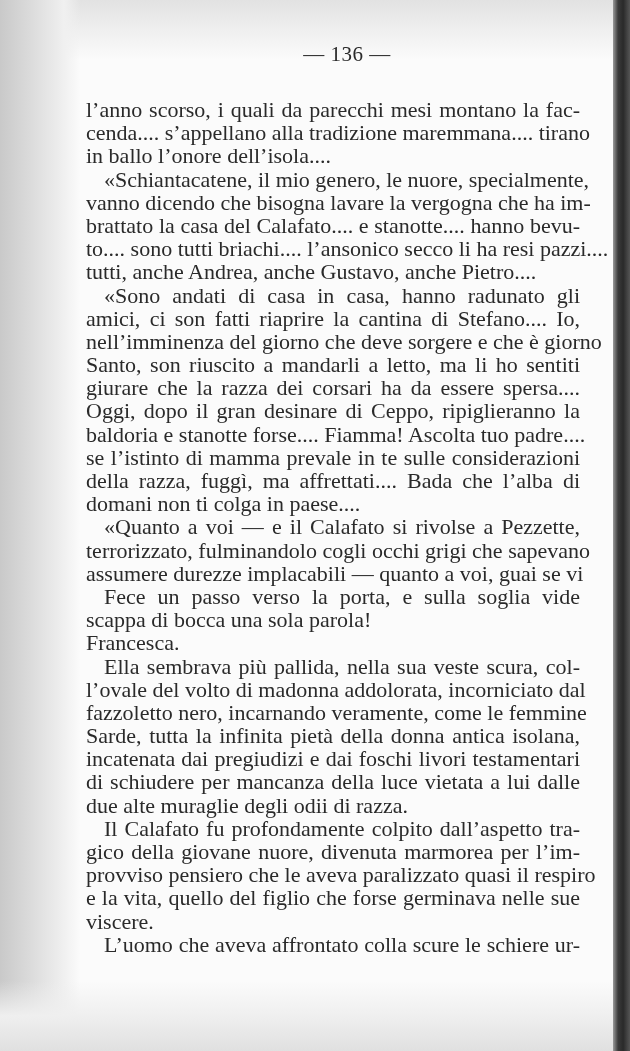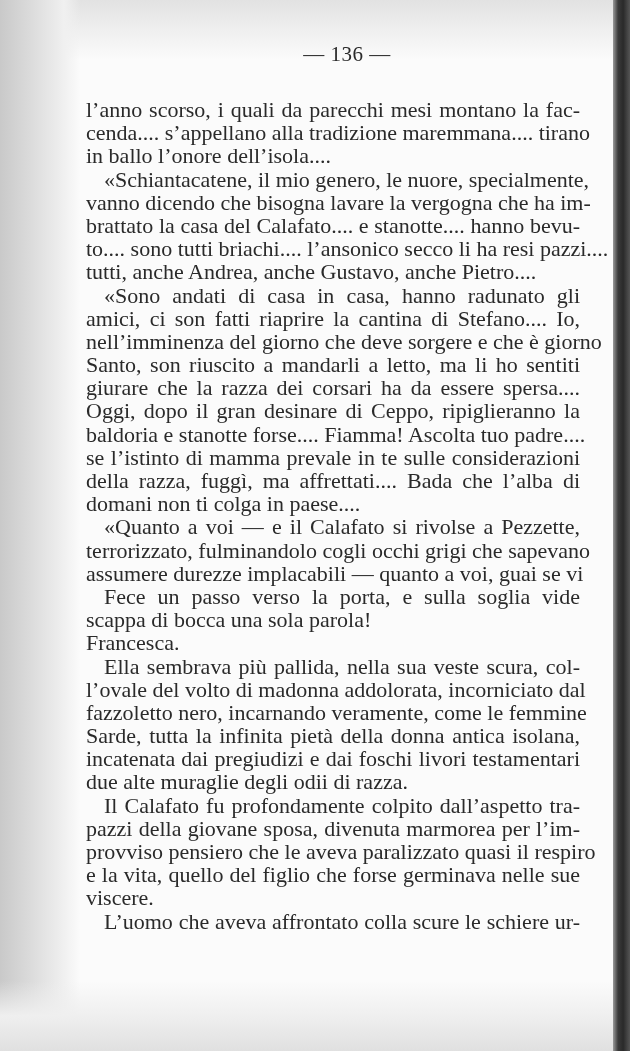--- a/index.html
+++ b/index.html
@@ -104,20 +104,21 @@
     <span class="line">terrorizzato, fulminandolo cogli occhi grigi che sapevano</span>
     <span class="line">assumere durezze implacabili — quanto a voi, guai se vi</span>
     <span class="line indent">Fece un passo verso la porta, e sulla soglia vide</span>
     <span class="line last">scappa di bocca una sola parola!</span>
     <span class="line last">Francesca.</span>
     <span class="line indent">Ella sembrava più pallida, nella sua veste scura, col-</span>
     <span class="line">l’ovale del volto di madonna addolorata, incorniciato dal</span>
     <span class="line">fazzoletto nero, incarnando veramente, come le femmine</span>
     <span class="line">Sarde, tutta la infinita pietà della donna antica isolana,</span>
     <span class="line">incatenata dai pregiudizi e dai foschi livori testamentari</span>
+    <span class="line">di schiudere per mancanza della luce vietata a lui dalle</span>
     <span class="line last">due alte muraglie degli odii di razza.</span>
     <span class="line indent">Il Calafato fu profondamente colpito dall’aspetto tra-</span>
-    <span class="line">pazzi della giovane sposa, divenuta marmorea per l’im-</span>
+    <span class="line">gico della giovane nuore, divenuta marmorea per l’im-</span>
     <span class="line">provviso pensiero che le aveva paralizzato quasi il respiro</span>
     <span class="line">e la vita, quello del figlio che forse germinava nelle sue</span>
     <span class="line last">viscere.</span>
     <span class="line indent">L’uomo che aveva affrontato colla scure le schiere ur-</span>
   </div>
 
 </body></html>

